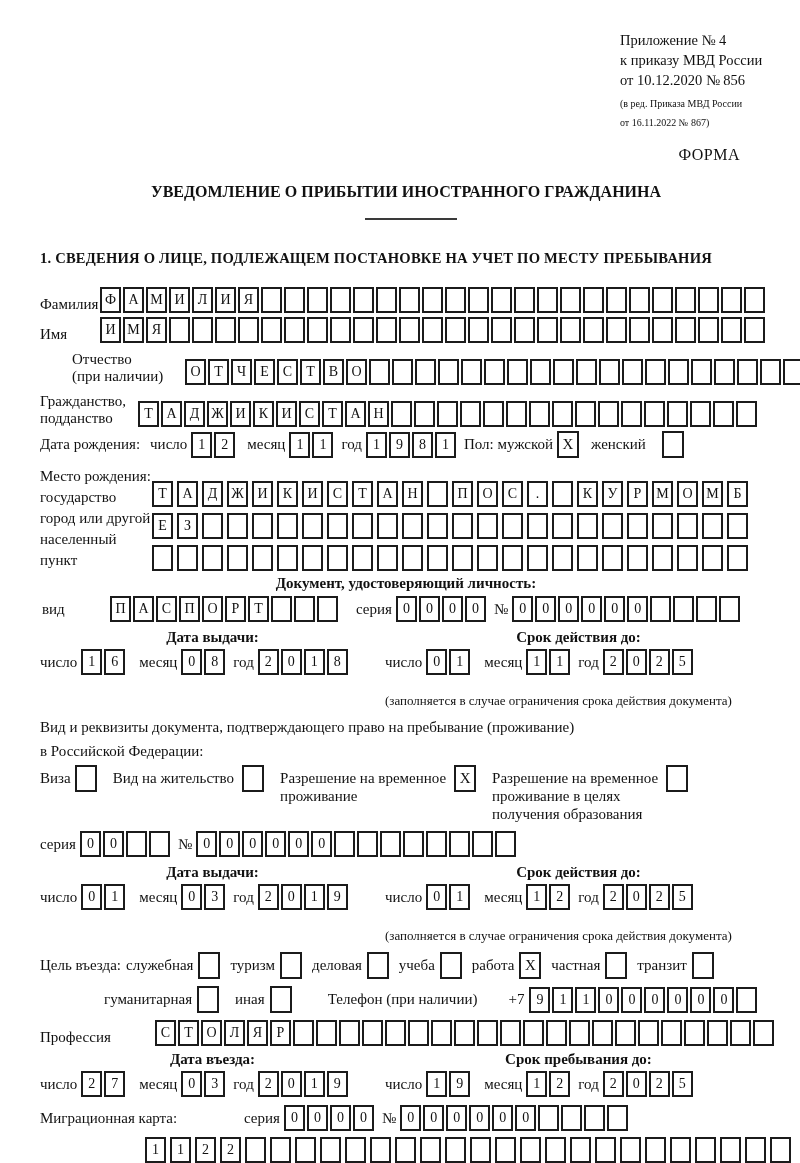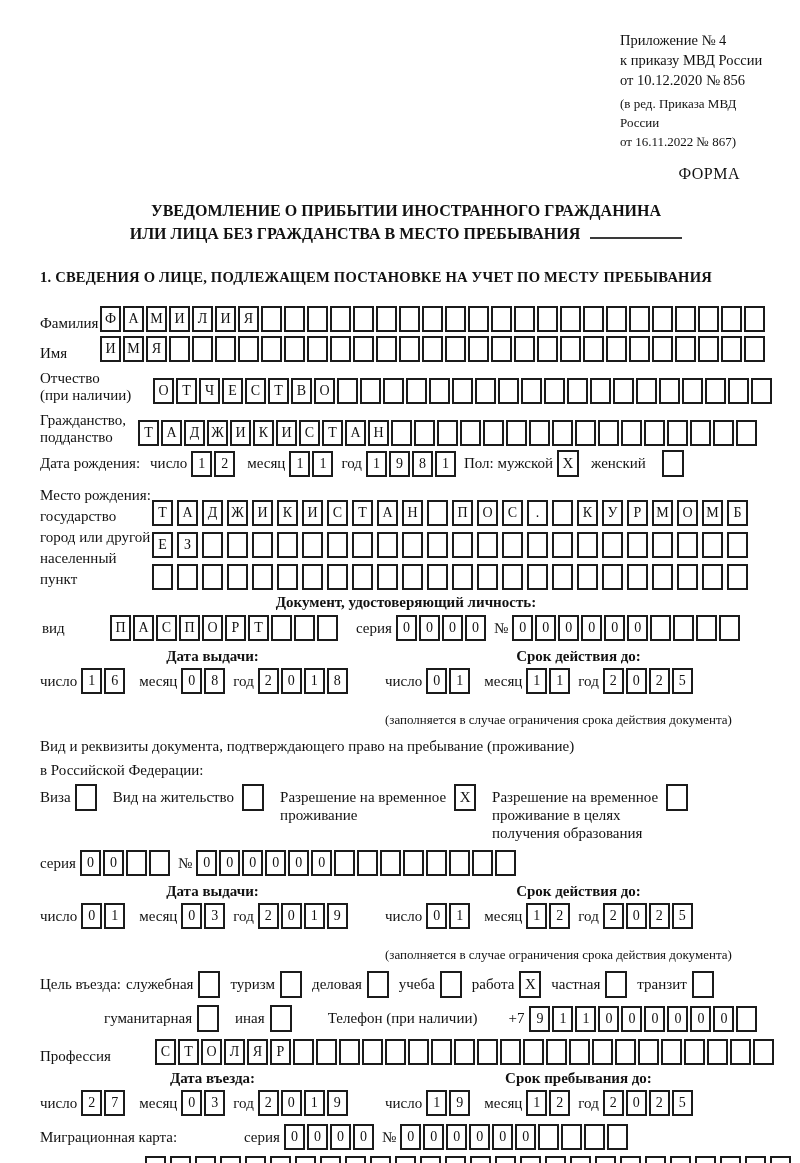--- a/index.html
+++ b/index.html
@@ -9,21 +9,21 @@
     background: #ffffff;
     color: #111;
     font-family: "Liberation Serif", "DejaVu Serif", serif;
     font-size: 15px;
     overflow: hidden;
   }
   .page { padding: 30px 28px 0 40px; width: 800px; height: 848px; }
 
   
   .hdr-note { margin-left: 580px; line-height: 20px; font-size: 14.5px; }
-  .hdr-note .sub { font-size: 13px; line-height: 19px; margin-top: 4px; }
+  .hdr-note .sub { font-size: 10px; line-height: 19px; margin-top: 4px; }
   .forma { text-align: right; padding-right: 32px; font-weight: normal; font-size: 16px; margin-top: 14px; letter-spacing: 0.5px; }
 
   .title { text-align: center; font-weight: bold; font-size: 16px; line-height: 23px; margin-top: 16px; }
   .title-underline { display: inline-block; width: 92px; border-bottom: 2.5px solid #3a3a3a; margin-left: 10px; }
 
   .sec-heading { font-weight: bold; font-size: 14.6px; margin-top: 24px; margin-bottom: 20px; letter-spacing: 0.2px; }
 
   
   .cells { display: flex; flex-wrap: nowrap; }
   .cell {
@@ -40,21 +40,21 @@
     display: inline-flex; align-items: center; justify-content: center;
     font-size: 15px; background: #fff;
   }
 
   .frow { display: flex; align-items: flex-end; margin-bottom: 4px; }
   .flabel { flex: none; line-height: 17px; padding-top: 4px; }
   .flabel.tight { line-height: 17px; }
 
   .w60  { width: 60px; }
   .w98  { width: 98px; }
-  .w113 { width: 113px; }
+  .w113 { width: 113px; margin-left: 32px; }
   .w112 { width: 112px; }
   .w70  { width: 70px; }
   .w115 { width: 115px; }
   .w105 { width: 105px; }
 
   
   .inlinerow { display: flex; align-items: center; margin-bottom: 6px; }
   .dlabel { flex: none; padding: 0 4px 0 0; }
   .ml6 { margin-left: 6px; } .ml10 { margin-left: 10px; } .ml12 { margin-left: 12px; }
   .ml16 { margin-left: 16px; } .ml26 { margin-left: 26px; }
@@ -99,21 +99,21 @@
       <div>(в ред. Приказа МВД России</div>
       <div>от 16.11.2022 № 867)</div>
     </div>
   </div>
 
   <div class="forma">ФОРМА</div>
 
   <div class="title">
     <div>УВЕДОМЛЕНИЕ О ПРИБЫТИИ ИНОСТРАННОГО ГРАЖДАНИНА</div>
     <div>
-      <span>ИЛИ ЛИЦА БЕЗ ГРАЖДАНСТВА В МЕСТО ПРЕБЫВАНИЯ</span><span class="title-underline"></span>
+      <span class="title-underline"></span>
     </div>
   </div>
 
   <div class="sec-heading">1. СВЕДЕНИЯ О ЛИЦЕ, ПОДЛЕЖАЩЕМ ПОСТАНОВКЕ НА УЧЕТ ПО МЕСТУ ПРЕБЫВАНИЯ</div>
 
   <div class="frow">
     <div class="flabel w60">Фамилия</div>
     <div class="cells">
         <span class="cell">Ф</span>
         <span class="cell">А</span>

